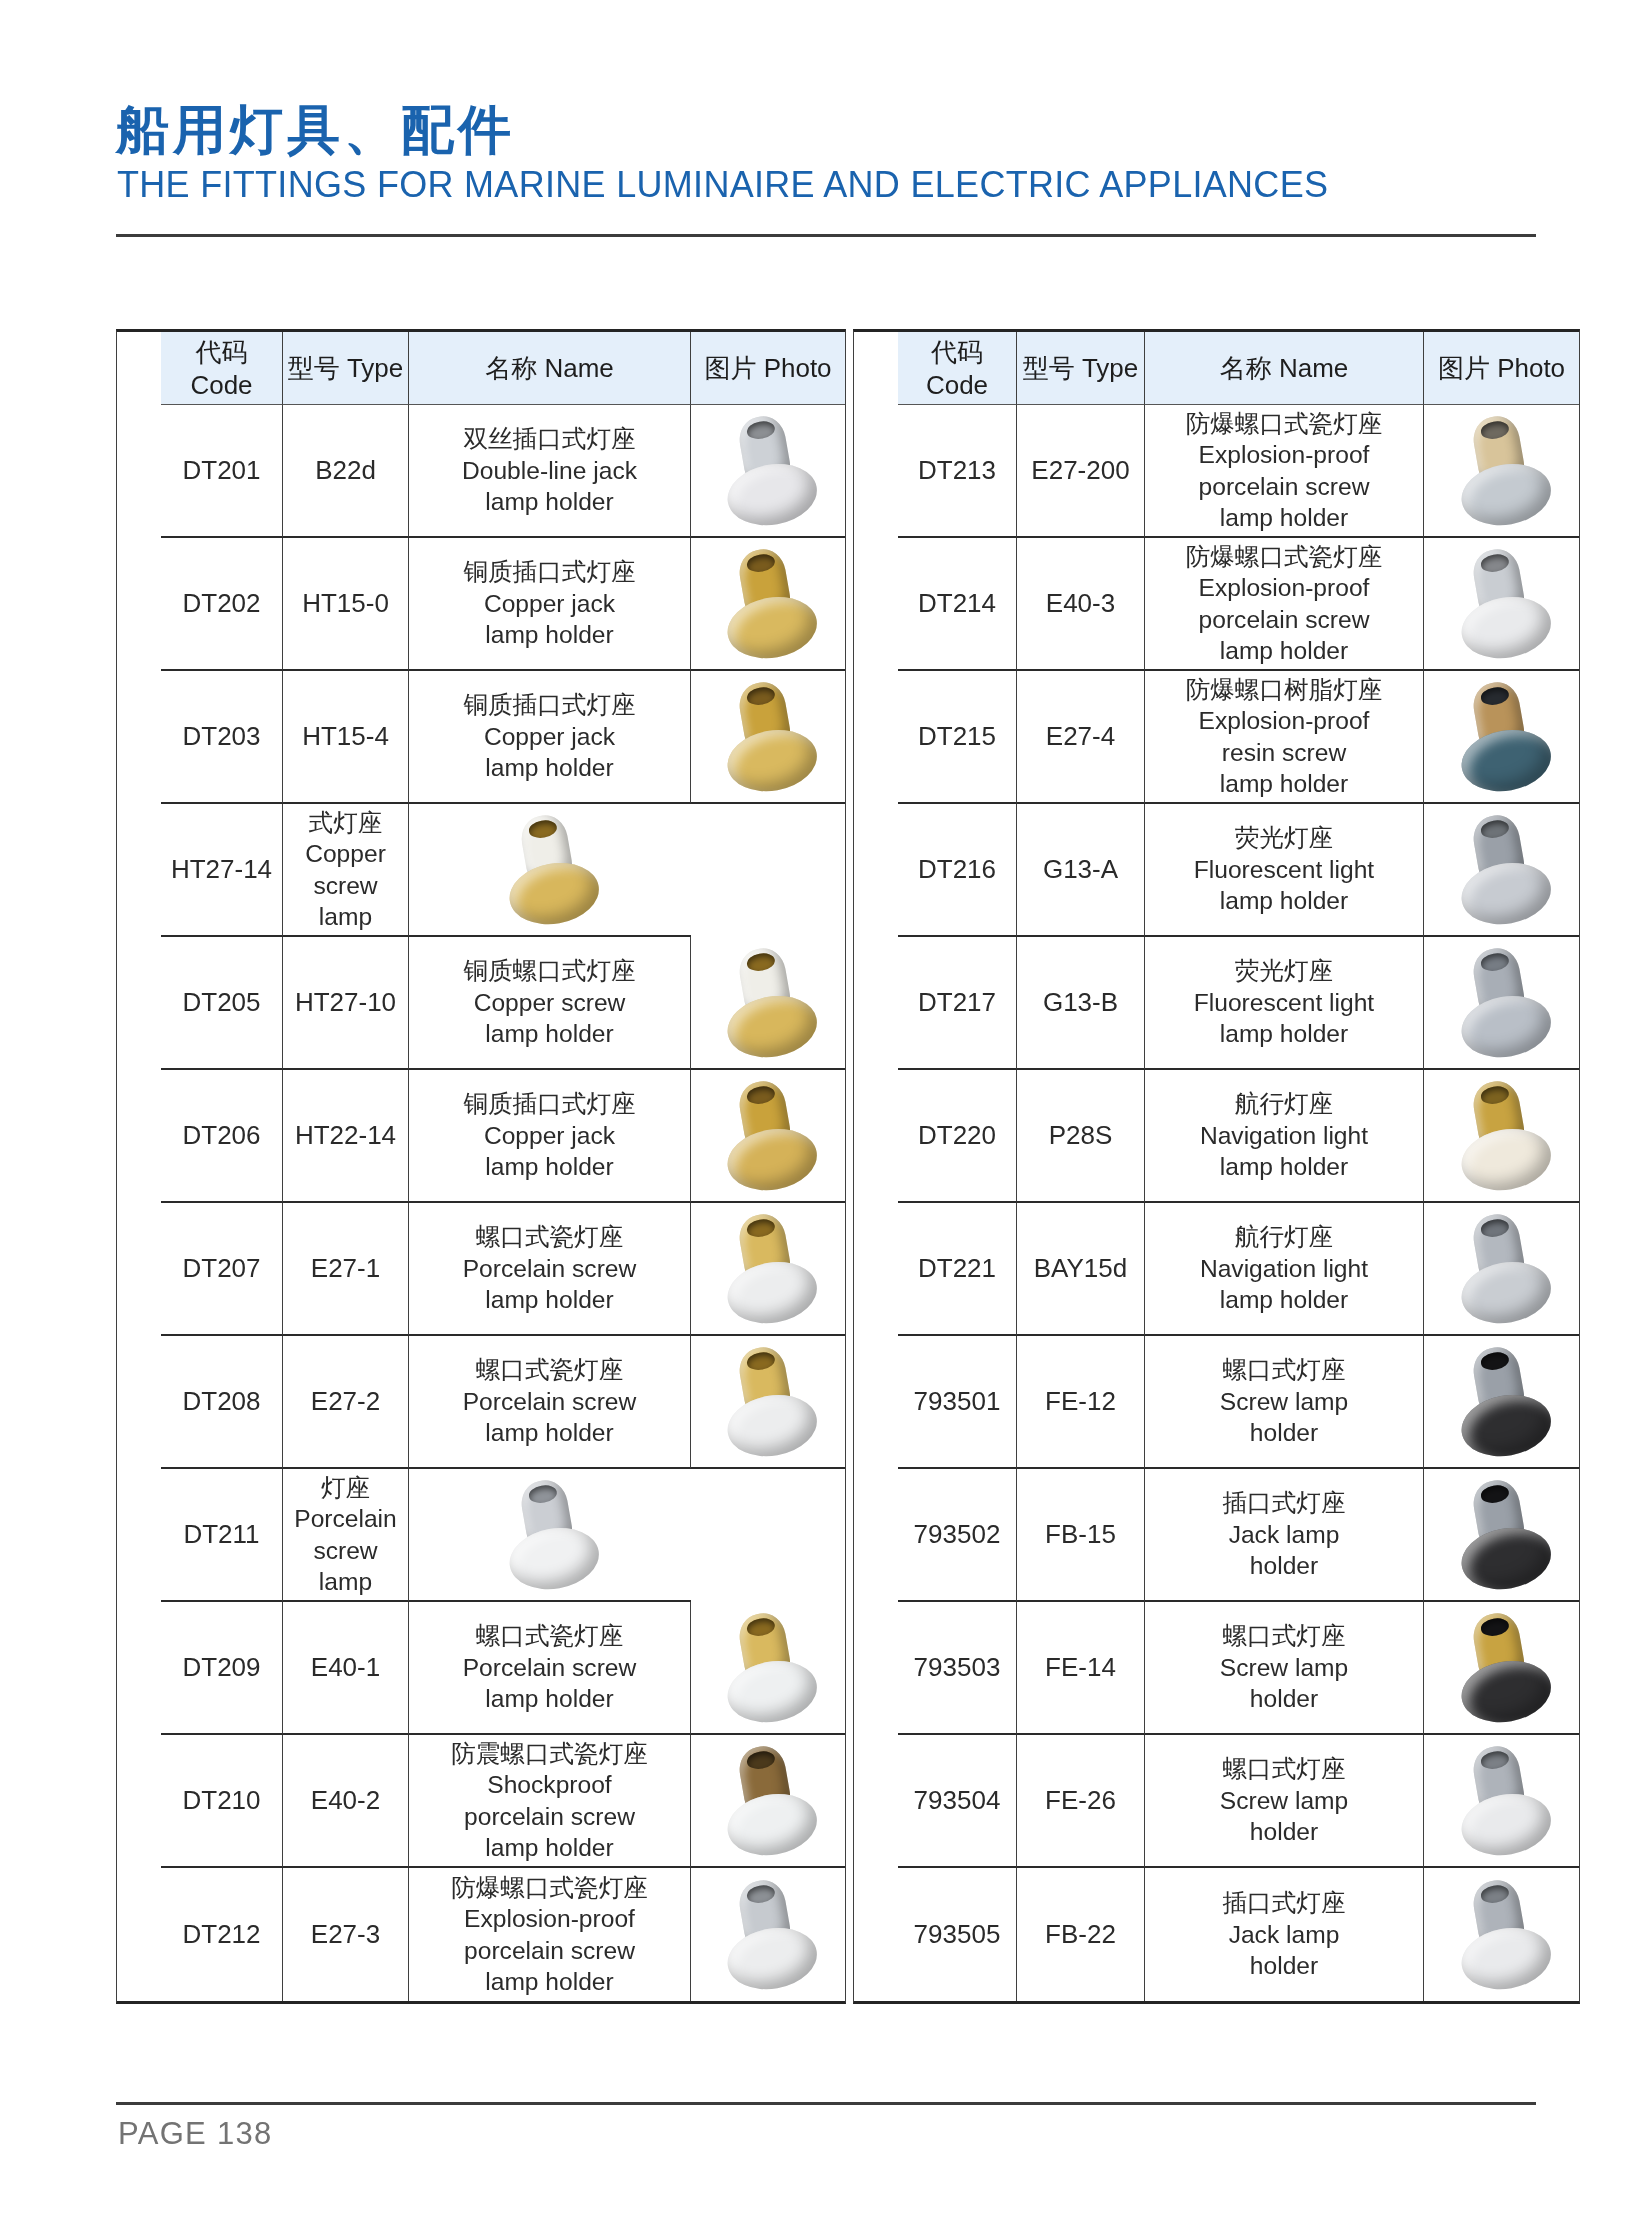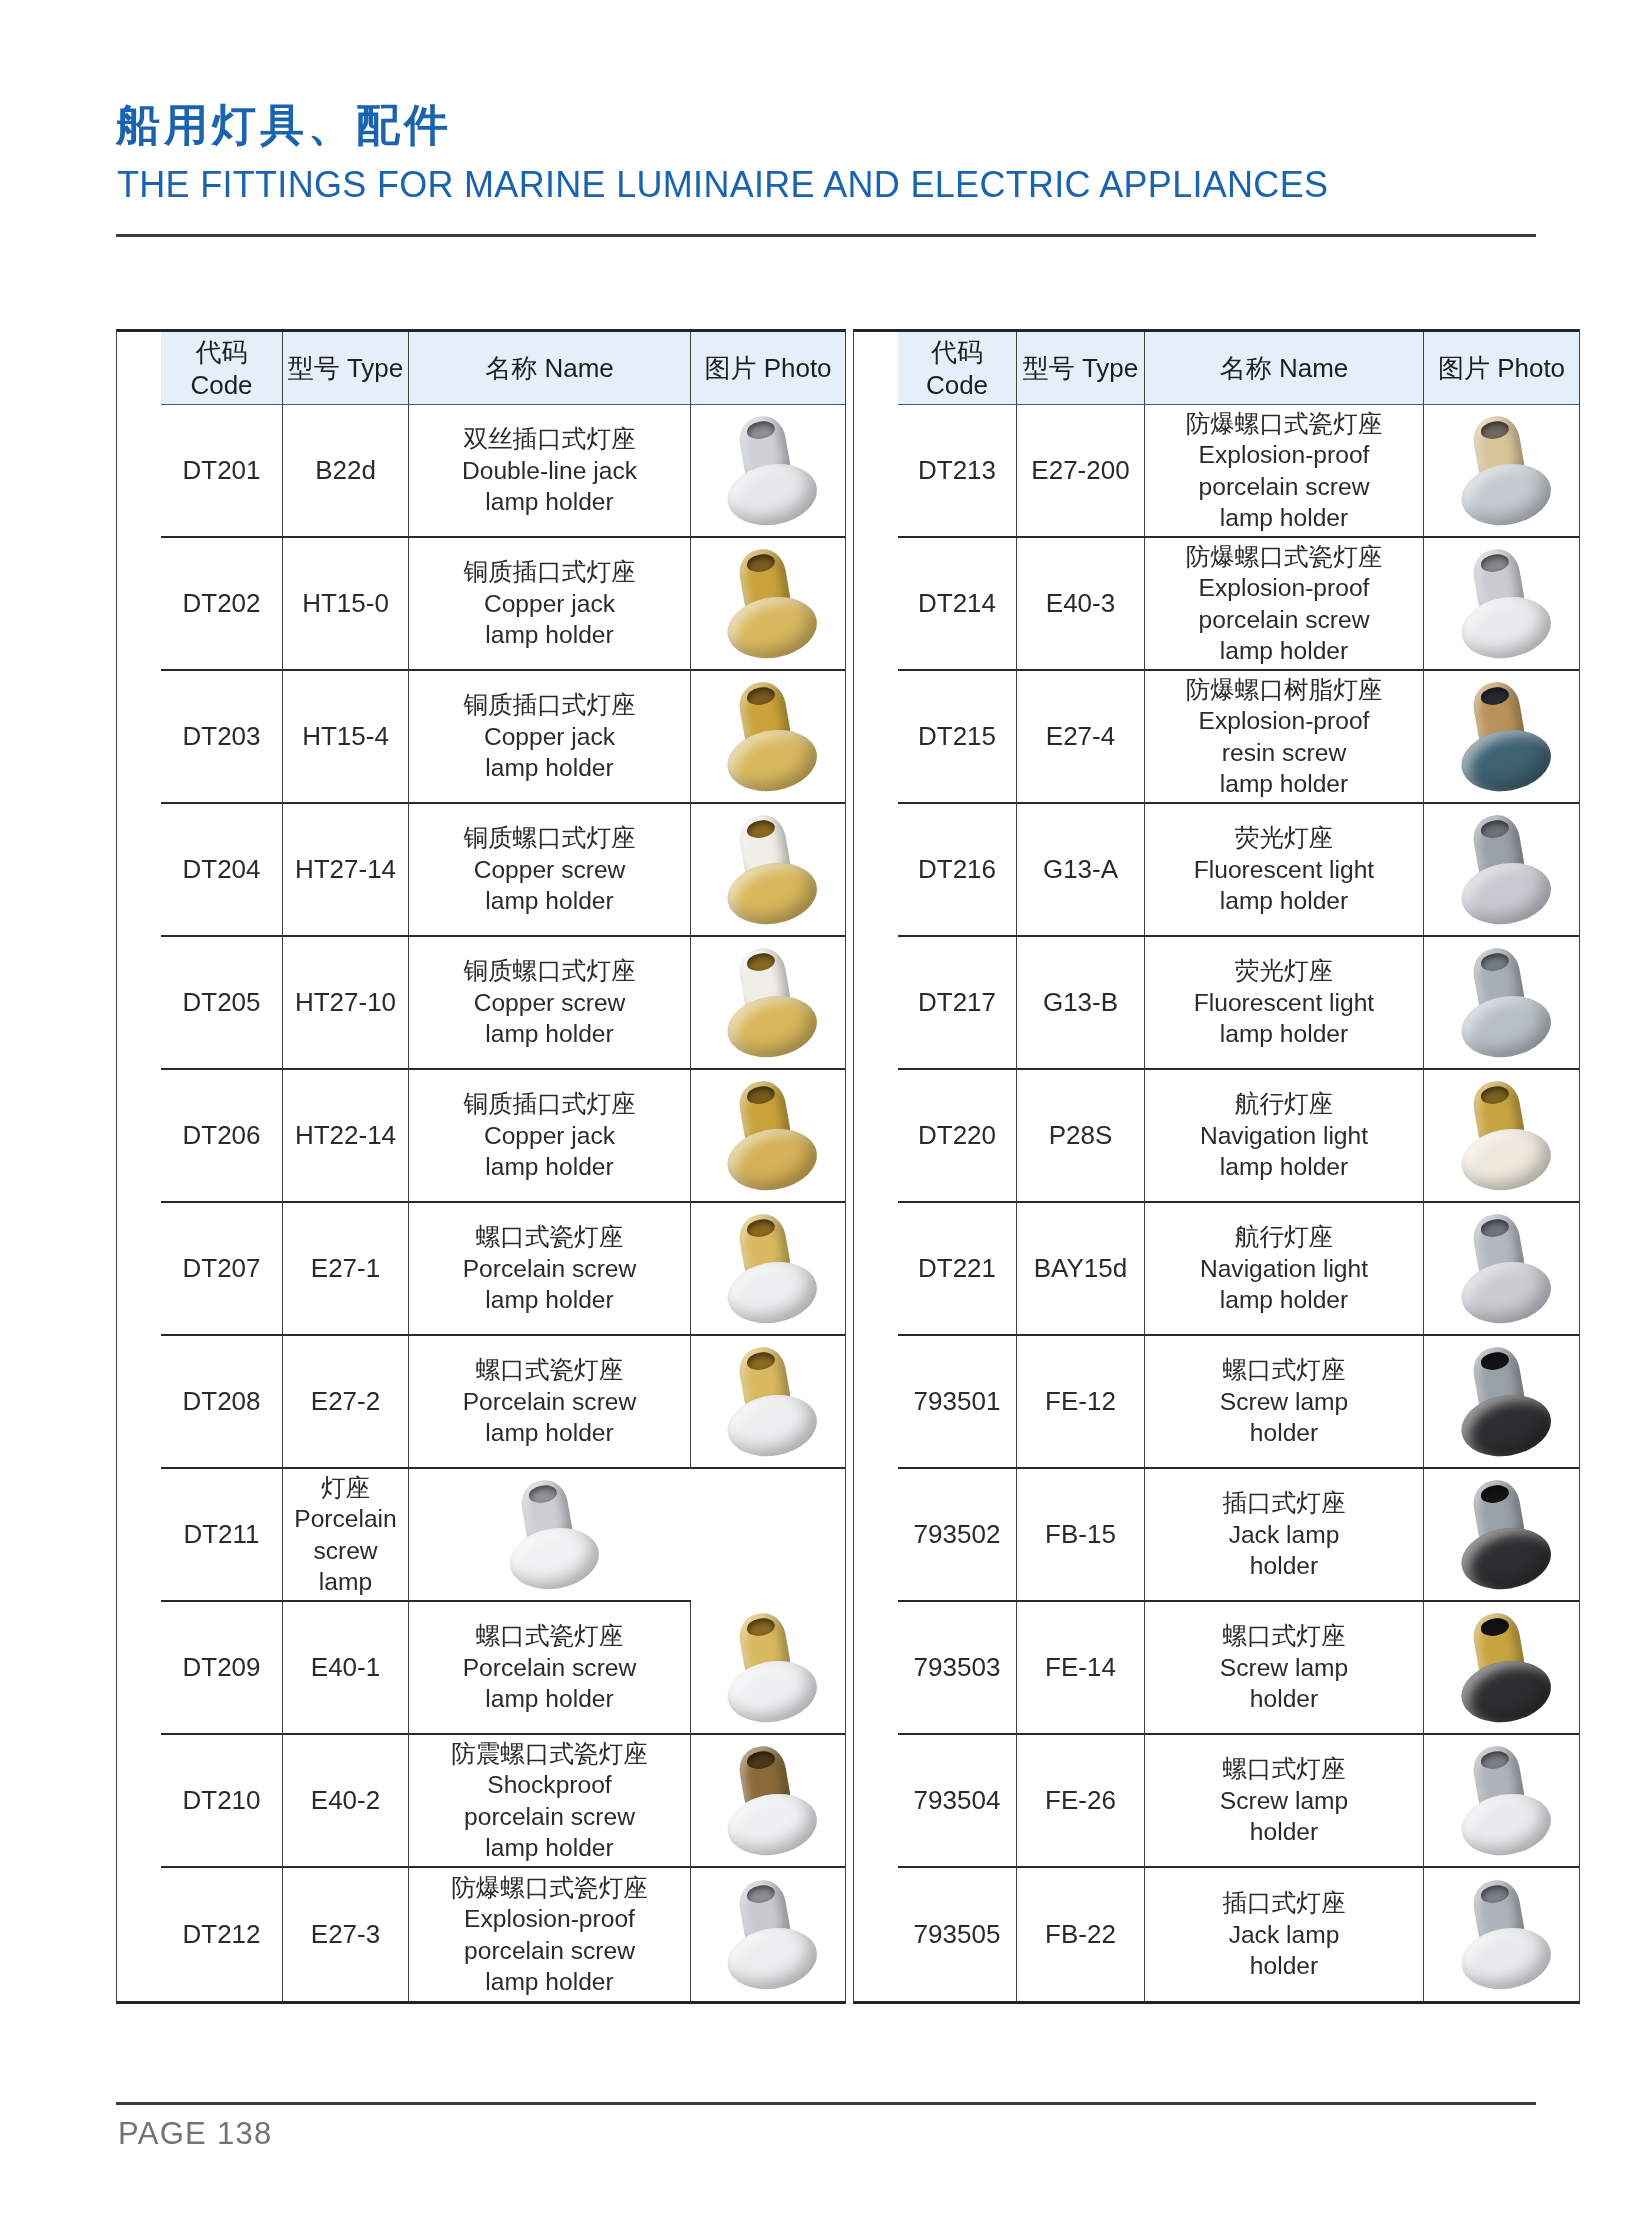--- a/index.html
+++ b/index.html
@@ -8,21 +8,21 @@
     width:1650px;
     height:2239px;
     background:#ffffff;
     font-family:"Liberation Sans","DejaVu Sans",sans-serif;
     color:#2a2a2a;
     overflow:hidden;
   }
   
   .title-zh{
     position:absolute;left:116px;top:101px;
-    font-size:44px;font-weight:bold;color:#1a63ae;
+    font-size:53px;font-weight:bold;color:#1a63ae;
     letter-spacing:4px;margin:0;line-height:1.1;
   }
   .title-en{
     position:absolute;left:117px;top:164px;
     font-size:36px;font-weight:400;color:#1a63ae;
     margin:0;letter-spacing:0.3px;white-space:nowrap;
   }
   .top-rule{
     position:absolute;left:116px;top:234px;
     width:1420px;height:2.7px;background:#3c3c3c;
@@ -163,23 +163,20 @@
         <div class="cell photo-cell">
           <div class="photo" style="--main: #d9b95f; --accent: #c9a23b; --hole: #7a5c1e;">
             <div class="barrel"></div>
             <div class="flange"></div>
             <div class="hole"></div>
           </div>
         </div>
       </div>
       <div class="row data-row">
         <div class="cell">
-          <span>DT204</span>
-        </div>
-        <div class="cell">
           <span>HT27-14</span>
         </div>
         <div class="cell name-cell">
           <div class="name-zh">铜质螺口式灯座</div>
           <div class="name-en">Copper screw
 lamp holder</div>
         </div>
         <div class="cell photo-cell">
           <div class="photo" style="--main: #d8b75c; --accent: #efeee8; --hole: #8a6a20;">
             <div class="barrel"></div>

